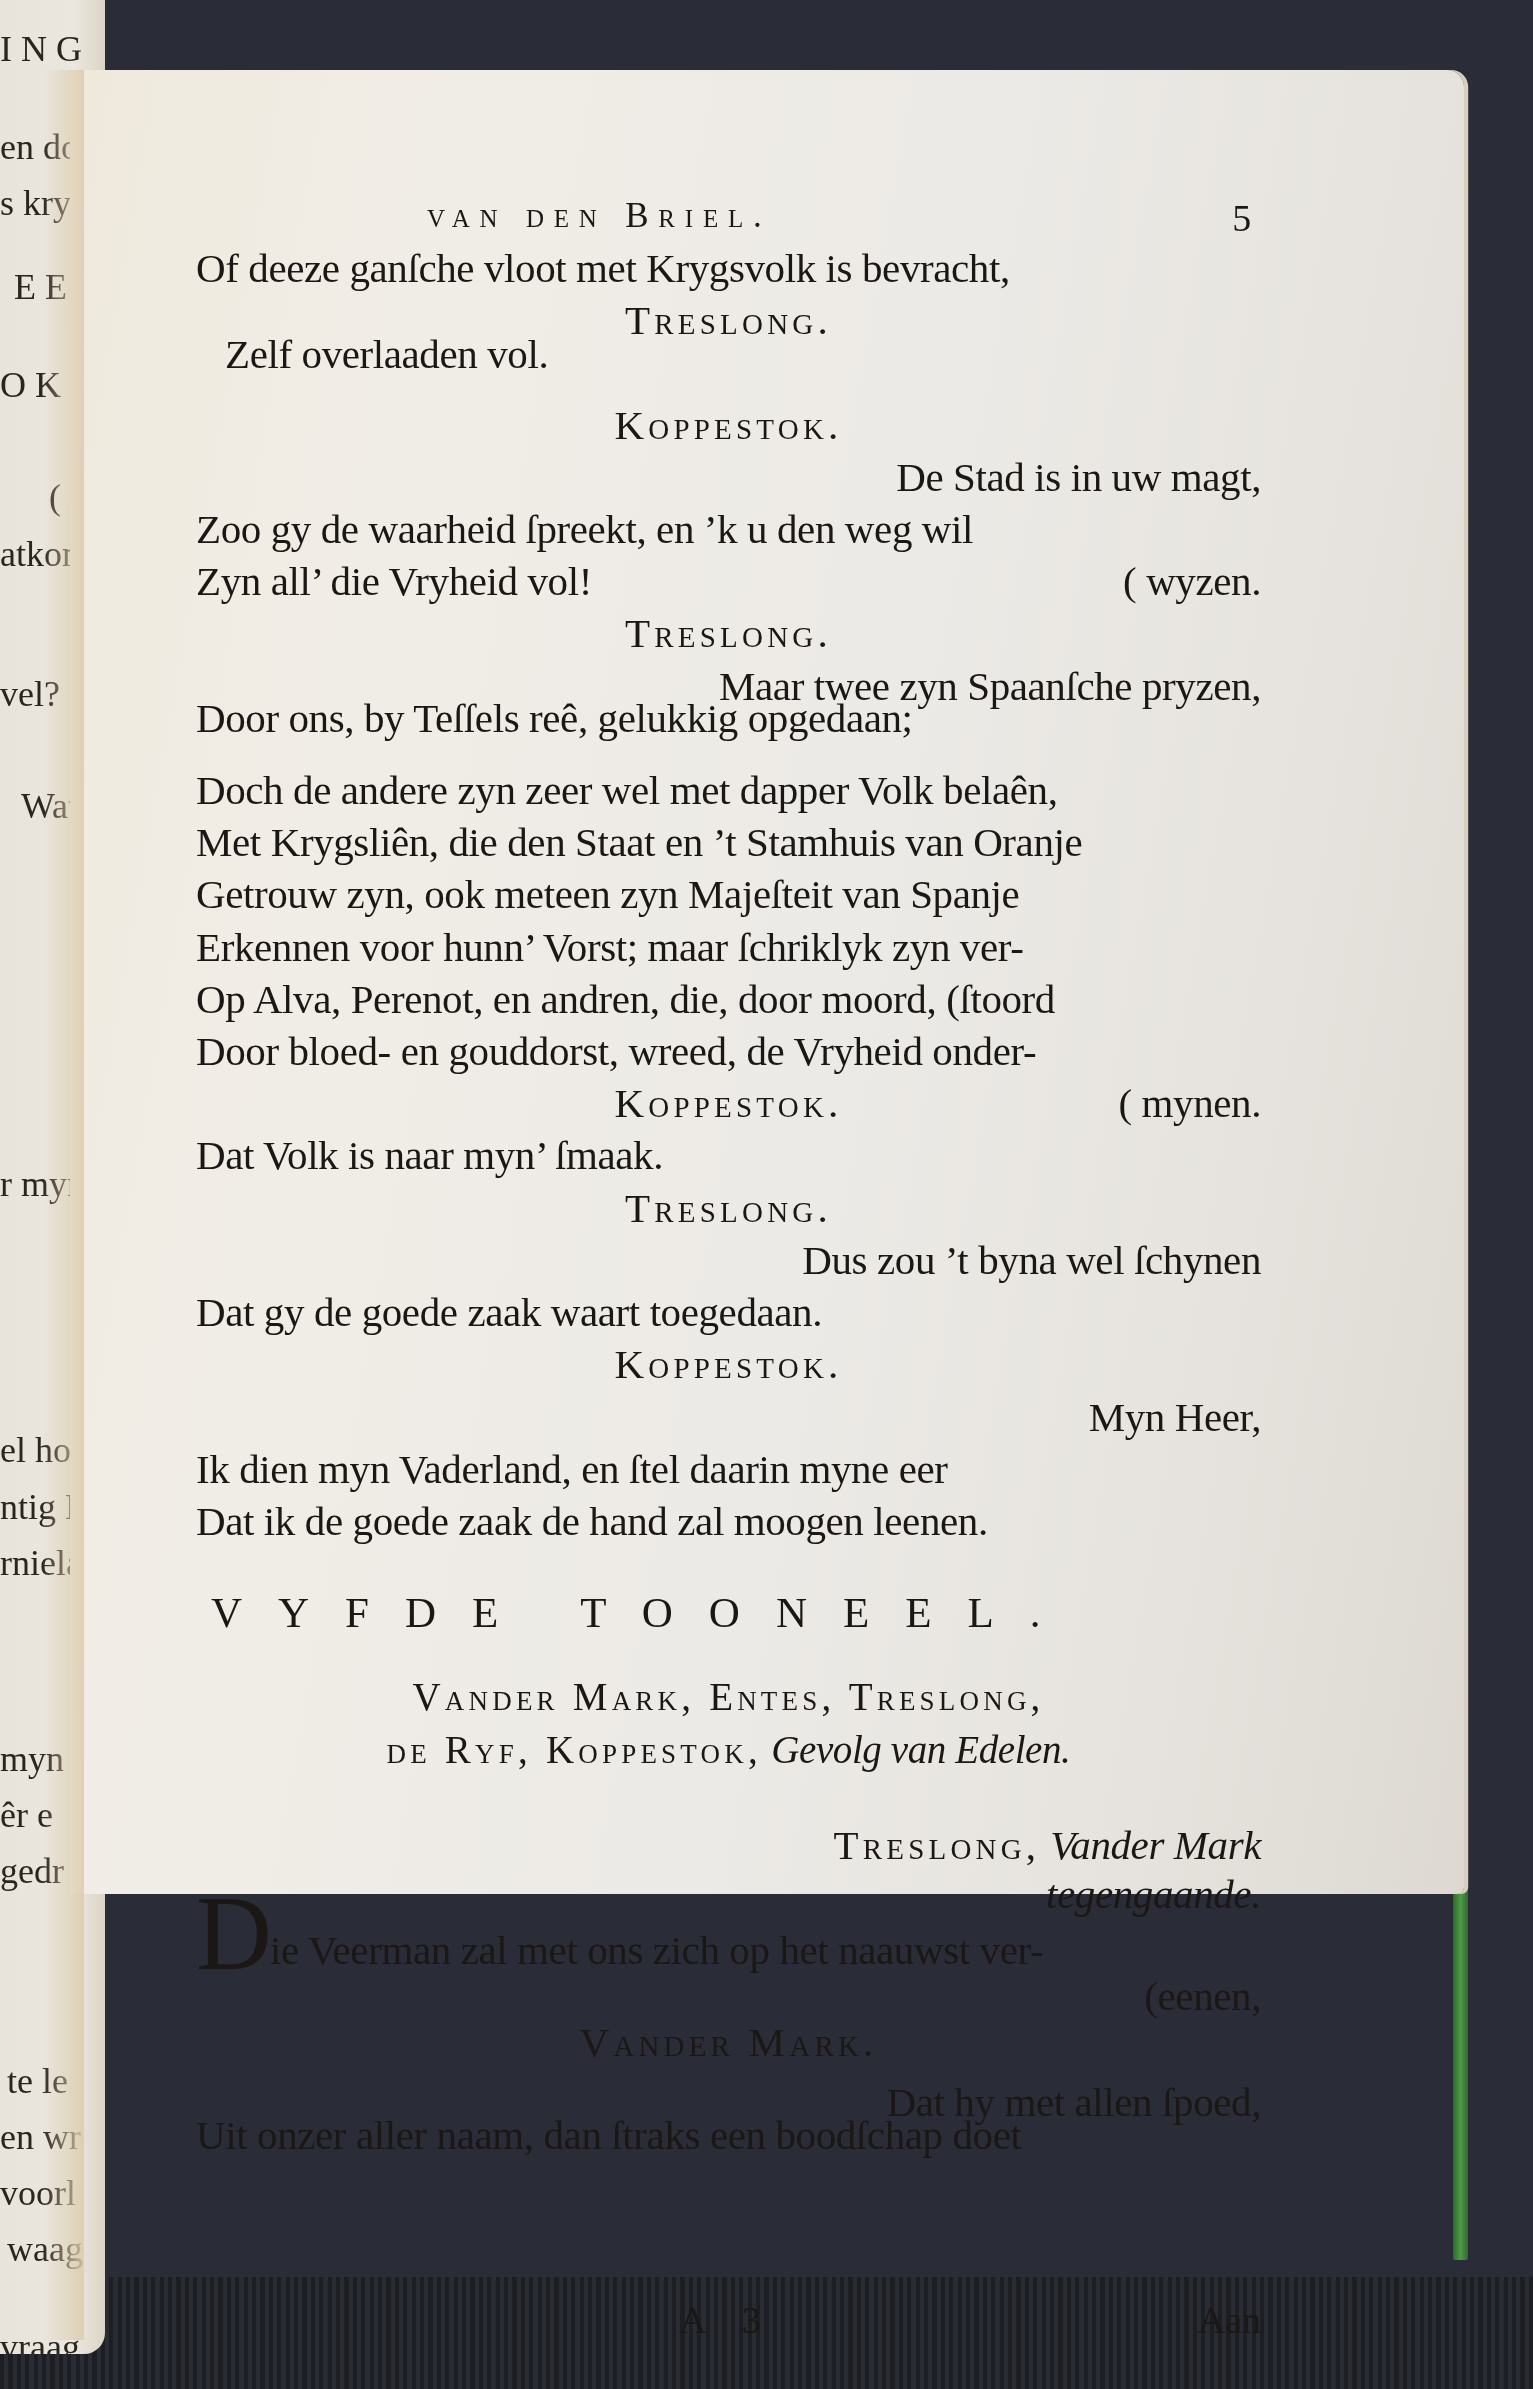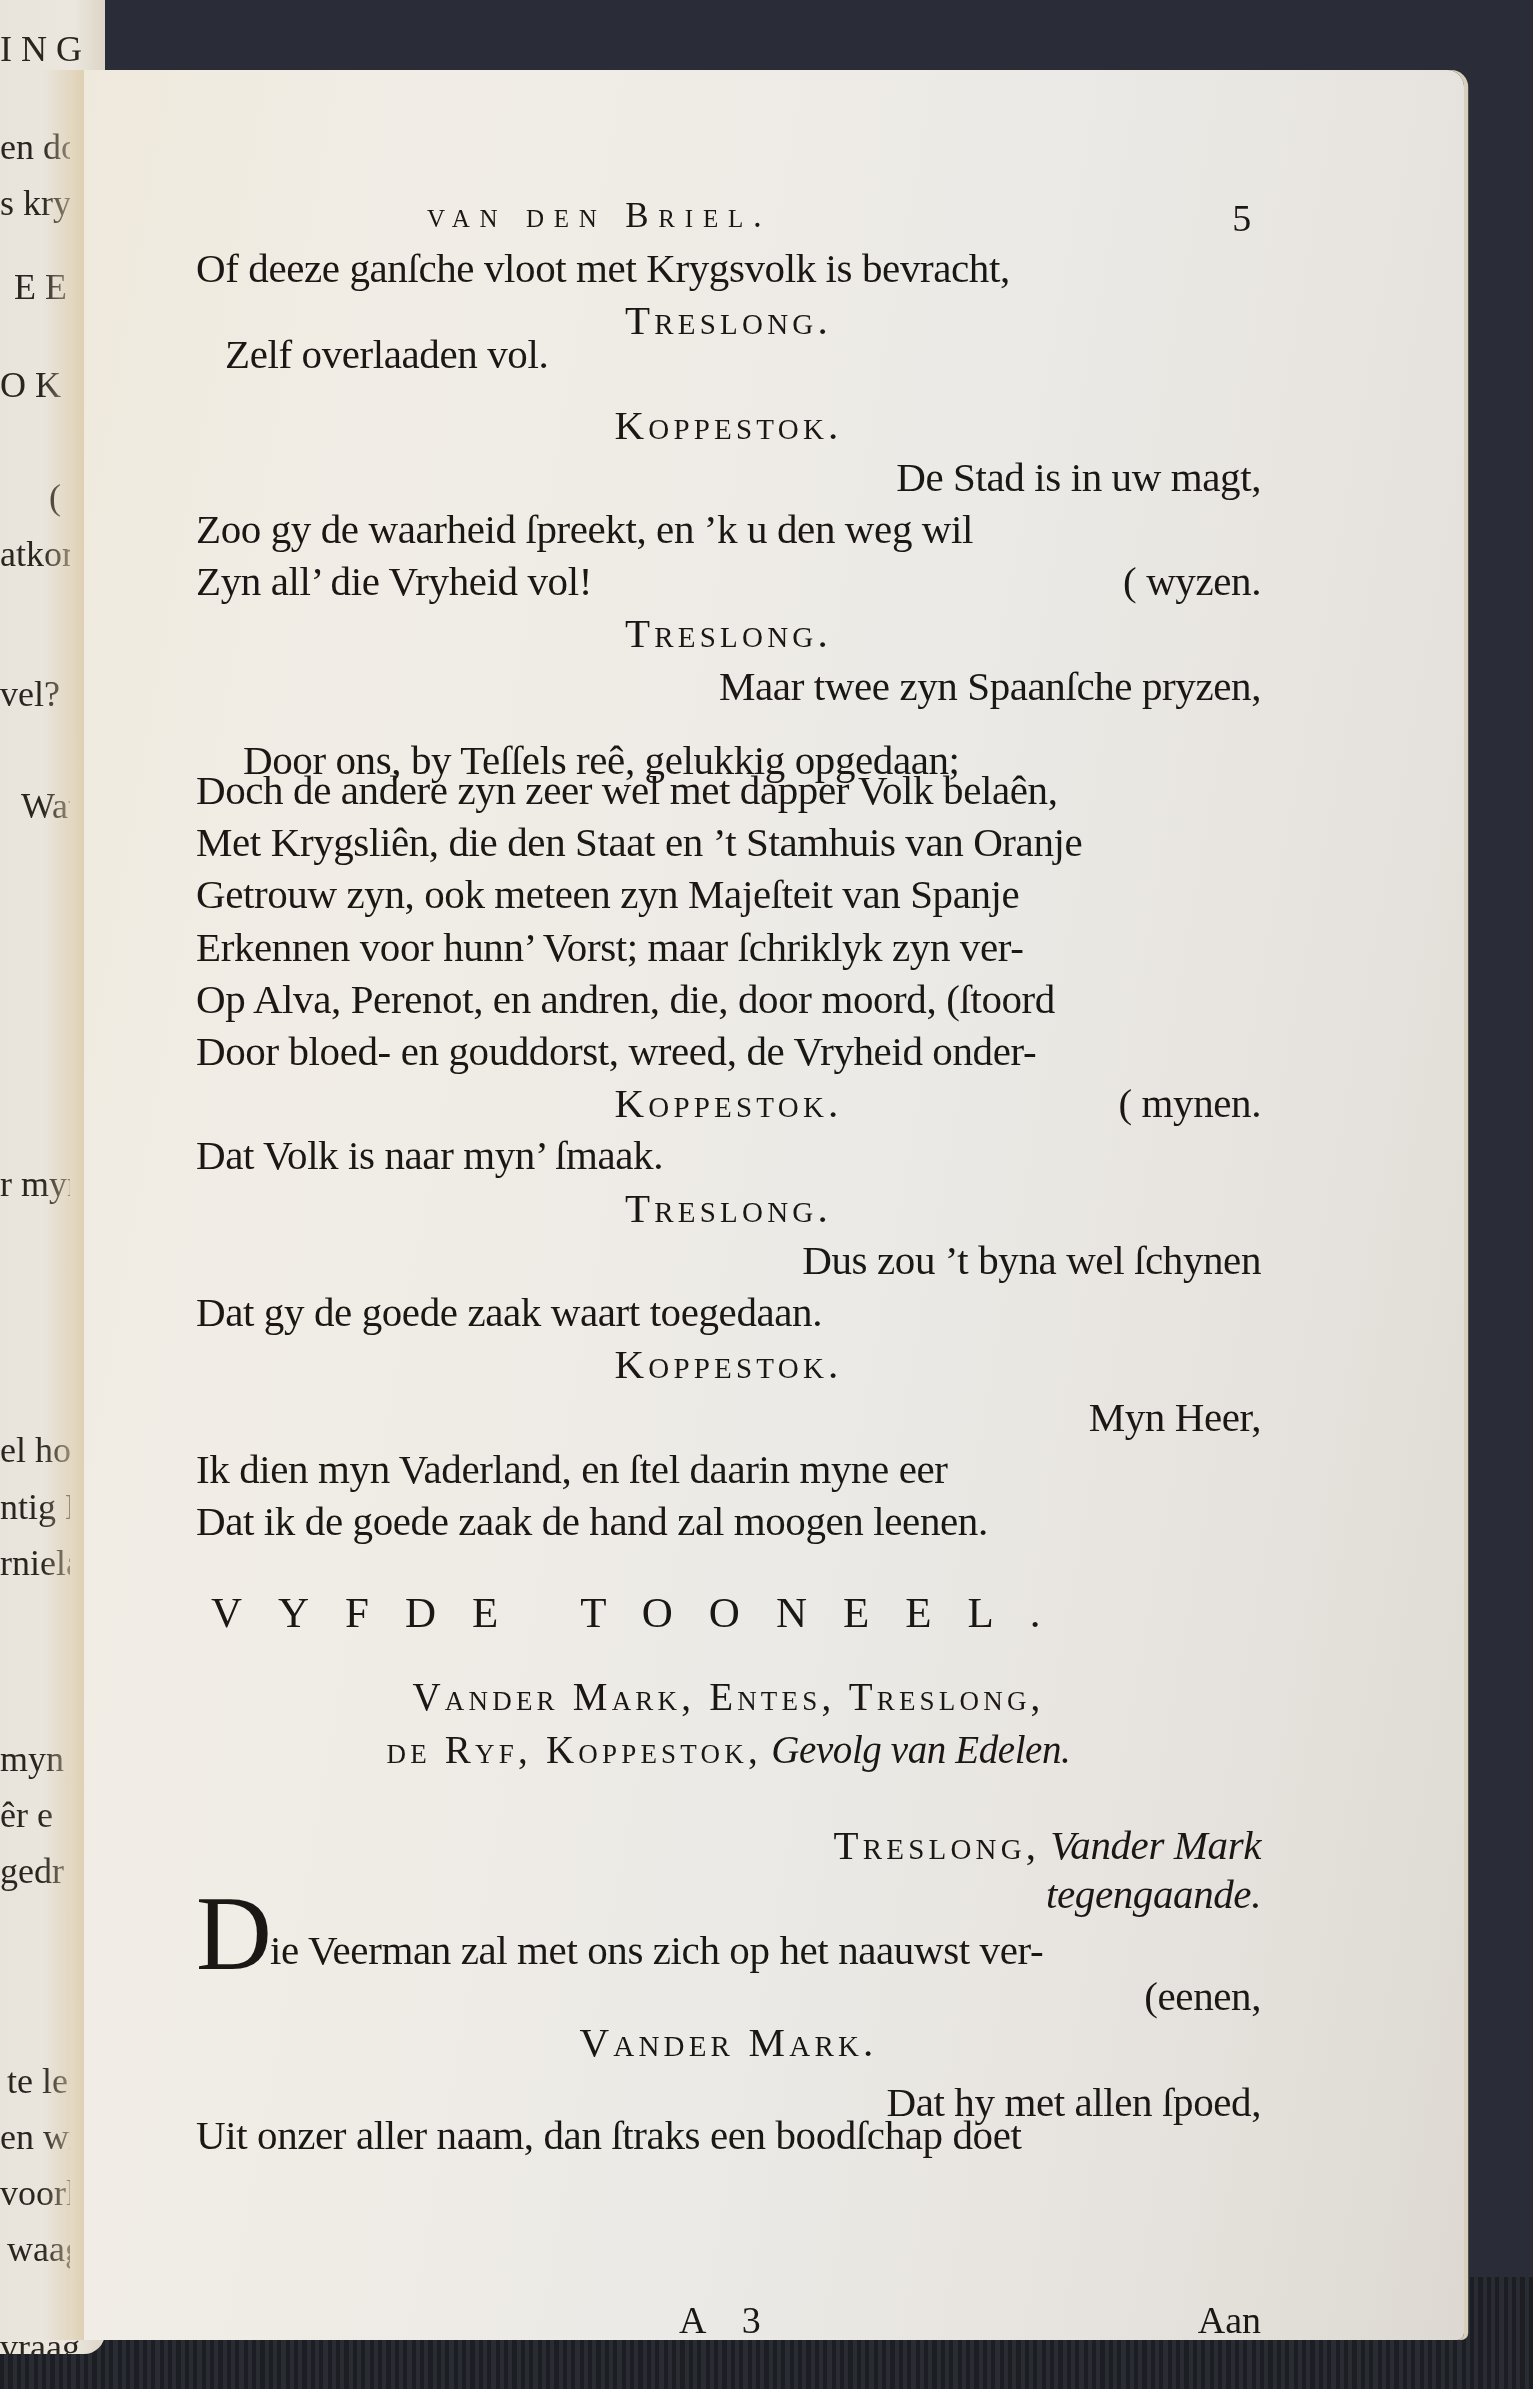--- a/index.html
+++ b/index.html
@@ -30,21 +30,21 @@
     background: linear-gradient(90deg, rgba(210,195,165,0.0), rgba(220,205,175,0.9));
   }
   
   .binding {
     position: absolute; left: 1453px; top: 102px; width: 15.4px; height: 2158px;
     background: linear-gradient(90deg, #2d6a2e, #4f9a45, #2f6b30);
     border-radius: 2.8px;
   }
   
   .page {
-    position: absolute; left: 70px; top: 70px; width: 1394px; height: 2270px;
+    position: absolute; left: 70px; top: 70px; width: 1394px; height: 1824px;
     background: linear-gradient(100deg, #efe9dc 0%, #f1ede6 20%, #eceae6 55%, #e6e3de 80%, #ddd9d2 100%);
     border-top-right-radius: 17px;
     border-bottom-right-radius: 7px;
     box-shadow: 4.2px 0 0 #d8cfbd;
   }
   .text {
     position: absolute; left: 126px; top: 126px; width: 1065px;
     color: #1a1714;
   }
   .line {
@@ -118,21 +118,21 @@
     <div id="mainLines">
         <div class="line" style="top: 49px;">Of deeze ganſche vloot met Krygsvolk is bevracht,</div>
         <div class="line center sc" style="top: 101px;">Treslong.</div>
         <div class="line" style="top: 135px; margin-left: 29px;">Zelf overlaaden vol.</div>
         <div class="line center sc" style="top: 206px;">Koppestok.</div>
         <div class="line right" style="top: 258px;">De Stad is in uw magt,</div>
         <div class="line" style="top: 310px;">Zoo gy de waarheid ſpreekt, en ’k u den weg wil</div>
         <div class="line" style="top: 362px;"><span>Zyn all’ die Vryheid vol!</span><span style="position: absolute; right: 0px;">( wyzen.</span></div>
         <div class="line center sc" style="top: 414px;">Treslong.</div>
         <div class="line right" style="top: 467px;">Maar twee zyn Spaanſche pryzen,</div>
-        <div class="line" style="top: 541px; margin-left: 47px;">Door ons, by Teſſels reê, gelukkig opgedaan;</div>
+        <div class="line" style="top: 499px;">Door ons, by Teſſels reê, gelukkig opgedaan;</div>
         <div class="line" style="top: 571px;">Doch de andere zyn zeer wel met dapper Volk belaên,</div>
         <div class="line" style="top: 623px;">Met Krygsliên, die den Staat en ’t Stamhuis van Oranje</div>
         <div class="line" style="top: 675px;">Getrouw zyn, ook meteen zyn Majeſteit van Spanje</div>
         <div class="line" style="top: 728px;">Erkennen voor hunn’ Vorst; maar ſchriklyk zyn ver-</div>
         <div class="line" style="top: 780px;">Op Alva, Perenot, en andren, die, door moord, (ſtoord</div>
         <div class="line" style="top: 832px;">Door bloed- en gouddorst, wreed, de Vryheid onder-</div>
         <div class="line" style="top: 884px;">
           <div class="line center sc" style="top: 0px; position: absolute;">Koppestok.</div>
           <div class="line right" style="top: 0px; position: absolute;">( mynen.</div>
         </div>

